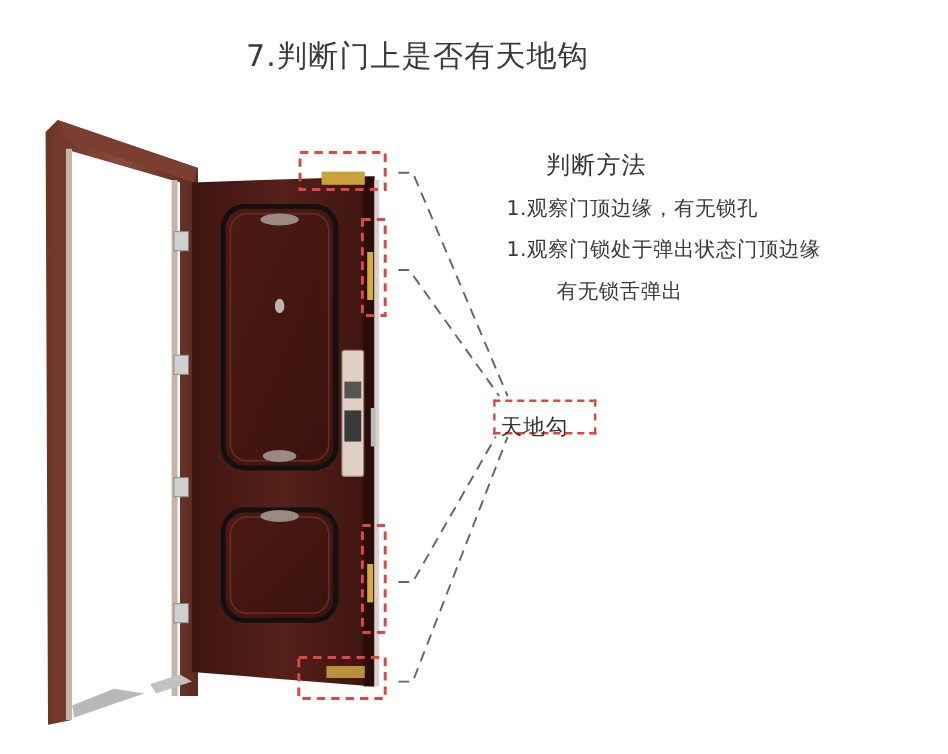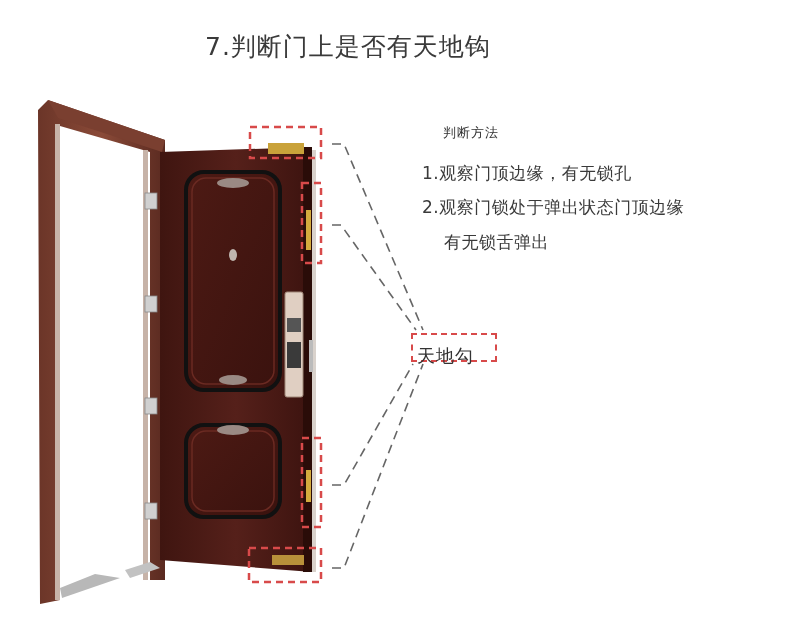--- a/index.html
+++ b/index.html
@@ -1,24 +1,24 @@
 <!DOCTYPE html>
 <html><head>
   <meta charset="utf-8">
   <style>
     html, body { margin: 0; padding: 0; background: #ffffff; }
     body { width: 790px; height: 628px; position: relative; overflow: hidden;
            font-family: "DejaVu Sans", "Liberation Sans", sans-serif; color: #333; }
     .title { position: absolute; left: 205px; top: 30px; font-size: 25px; color: #3a3a3a;
              letter-spacing: 1px; white-space: nowrap; }
-    .method-title { position: absolute; left: 443px; top: 124px; font-size: 13px; color: #333; letter-spacing: 1px; text-align: center; }
+    .method-title { position: absolute; left: 455px; top: 124px; font-size: 20px; color: #333; letter-spacing: 1px; text-align: center; }
     .step { position: absolute; font-size: 17px; color: #3a3a3a; white-space: nowrap; letter-spacing: 0.5px; text-align: center; }
     .step1 { left: 422px; top: 162px; }
     .step2 { left: 422px; top: 196px; }
-    .step2b { left: 444px; top: 231px; }
+    .step2b { left: 464px; top: 231px; }
     .callout { position: absolute; left: 411px; top: 333px; width: 86px; height: 29px;
                box-sizing: border-box; border: 2px dashed #d84a4a; }
     .callout-label { position: absolute; left: 417px; top: 344px; font-size: 18px; color: #333; letter-spacing: 1px; }
     svg.illus { position: absolute; left: 0; top: 0; }
   </style>
 </head>
 <body>
 
 <div class="title">7.判断门上是否有天地钩</div>
 
@@ -92,17 +92,17 @@
   <g fill="none" stroke="#666" stroke-width="1.6" stroke-dasharray="9,6">
     <polyline points="332,144 344,144 423,330"></polyline>
     <polyline points="332,225 341,225 416,330"></polyline>
     <polyline points="332,485 344,485 413,364"></polyline>
     <polyline points="332,568 344,568 423,364"></polyline>
   </g>
 </svg>
 
 <div class="method-title">判断方法</div>
 <div class="step step1">1.观察门顶边缘，有无锁孔</div>
-<div class="step step2">2.观察门锁处于弹出状态门顶边缘</div>
+<div class="step step2">1.观察门锁处于弹出状态门顶边缘</div>
 <div class="step step2b">有无锁舌弹出</div>
 
 <div class="callout"></div>
 <div class="callout-label">天地勾</div>
 
 </body></html>

